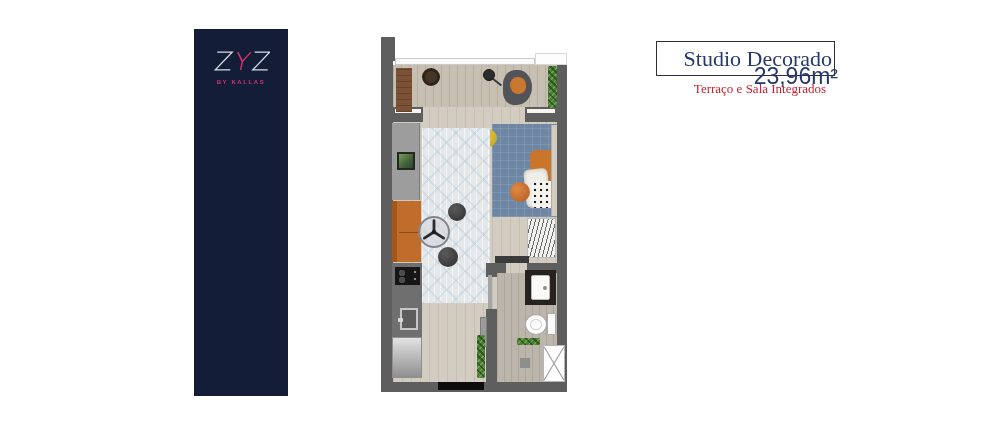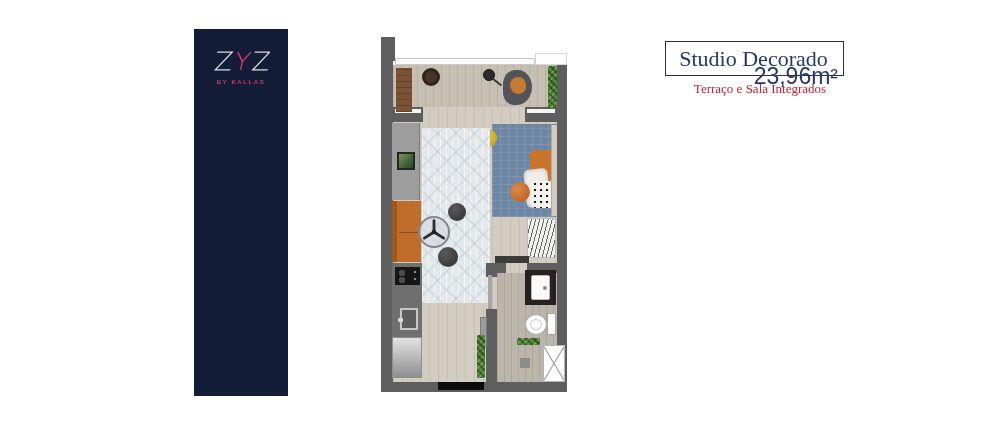--- a/index.html
+++ b/index.html
@@ -7,21 +7,21 @@
     width:1000px;height:431px;background:#ffffff;position:relative;
     font-family:"Liberation Sans",sans-serif;overflow:hidden;
   }
   
   .banner{position:absolute;left:194px;top:29px;width:94px;height:367px;background:#131d38;}
   .logo-svg{position:absolute;left:18px;top:20px;width:58px;height:25px;}
   .tagline{position:absolute;left:0;top:50px;width:100%;text-align:center;
     font-size:6px;letter-spacing:1.6px;font-weight:bold;color:#d8336b;}
   
   .title-box{position:absolute;left:656px;top:41px;width:177px;height:33px;
-    border:1.5px solid #2e2e3c;background:#ffffff;display:flex;align-items:center;justify-content:center;margin-left:9px;}
+    border:1.5px solid #2e2e3c;background:#ffffff;display:flex;align-items:center;justify-content:flex-end;}
   .title-text{font-family:"Liberation Serif",serif;font-size:22px;color:#26396a;padding-right:2px;white-space:nowrap;}
   .area-text{position:absolute;right:162px;top:63px;font-family:Liberation Sans, sans-serif;
     font-size:23px;color:#26396a;white-space:nowrap;}
   .subtitle-text{position:absolute;left:690px;top:81px;width:140px;text-align:center;
     font-family:"Liberation Serif",serif;font-weight:normal;font-size:13px;color:#cc2030;white-space:nowrap;}
   
   .plan{position:absolute;left:381px;top:37px;width:187px;height:355px;}
   .plan *{position:absolute;box-sizing:border-box;}
   .wall{background:#5e5e5e;}
   .stub-wall{left:0;top:0;width:14px;height:24px;}

